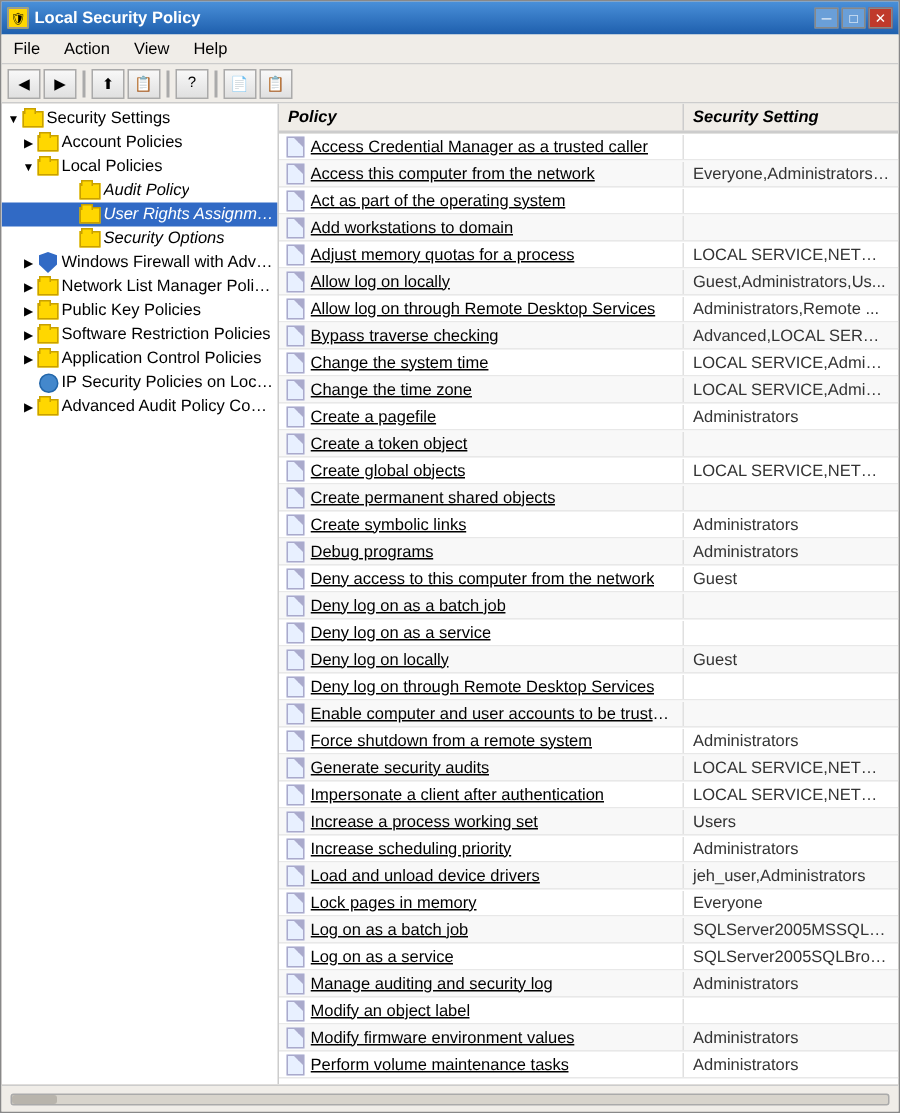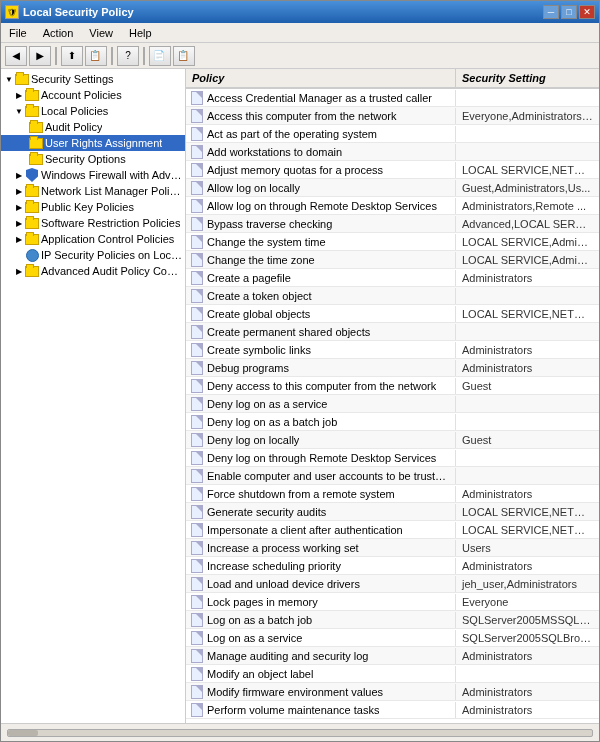--- a/index.html
+++ b/index.html
@@ -263,20 +263,21 @@
       right: 0;
       border: 3px solid transparent;
       border-top-color: #aac;
       border-right-color: #aac;
     }
     .policy-name {
       font-size: 11px;
       white-space: nowrap;
       overflow: hidden;
       text-overflow: ellipsis;
+      text-decoration: underline;
     }
     .status-bar {
       height: 18px;
       background: #f0ede8;
       border-top: 1px solid #ccc;
       display: flex;
       align-items: center;
       padding: 0 4px;
       flex-shrink: 0;
     }
@@ -296,21 +297,21 @@
       border-radius: 2px;
       position: relative;
     }
     .scroll-thumb {
       width: 30px;
       height: 100%;
       background: #b8b4ac;
       border-radius: 2px;
     }
     .indent-1 { padding-left: 12px; }
-    .indent-2 { padding-left: 16px; }
+    .indent-2 { padding-left: 40px; font-style: italic; }
   </style>
 </head>
 <body>
 
 <div class="window">
 
   <div class="title-bar">
     <div class="title-bar-left">
       <div class="title-icon">🛡</div>
       <span class="title-text">Local Security Policy</span>
@@ -609,30 +610,30 @@
               </div>
               <span class="policy-name">Deny access to this computer from the network</span>
             </div>
             <div class="cell-setting">Guest</div>
           </div>
           <div class="table-row">
             <div class="cell-policy">
               <div class="policy-icon">
                 <div class="doc-icon"></div>
               </div>
+              <span class="policy-name">Deny log on as a batch job</span>
+            </div>
+            <div class="cell-setting"></div>
+          </div>
+          <div class="table-row">
+            <div class="cell-policy">
+              <div class="policy-icon">
+                <div class="doc-icon"></div>
+              </div>
               <span class="policy-name">Deny log on as a service</span>
-            </div>
-            <div class="cell-setting"></div>
-          </div>
-          <div class="table-row">
-            <div class="cell-policy">
-              <div class="policy-icon">
-                <div class="doc-icon"></div>
-              </div>
-              <span class="policy-name">Deny log on as a batch job</span>
             </div>
             <div class="cell-setting"></div>
           </div>
           <div class="table-row">
             <div class="cell-policy">
               <div class="policy-icon">
                 <div class="doc-icon"></div>
               </div>
               <span class="policy-name">Deny log on locally</span>
             </div>

